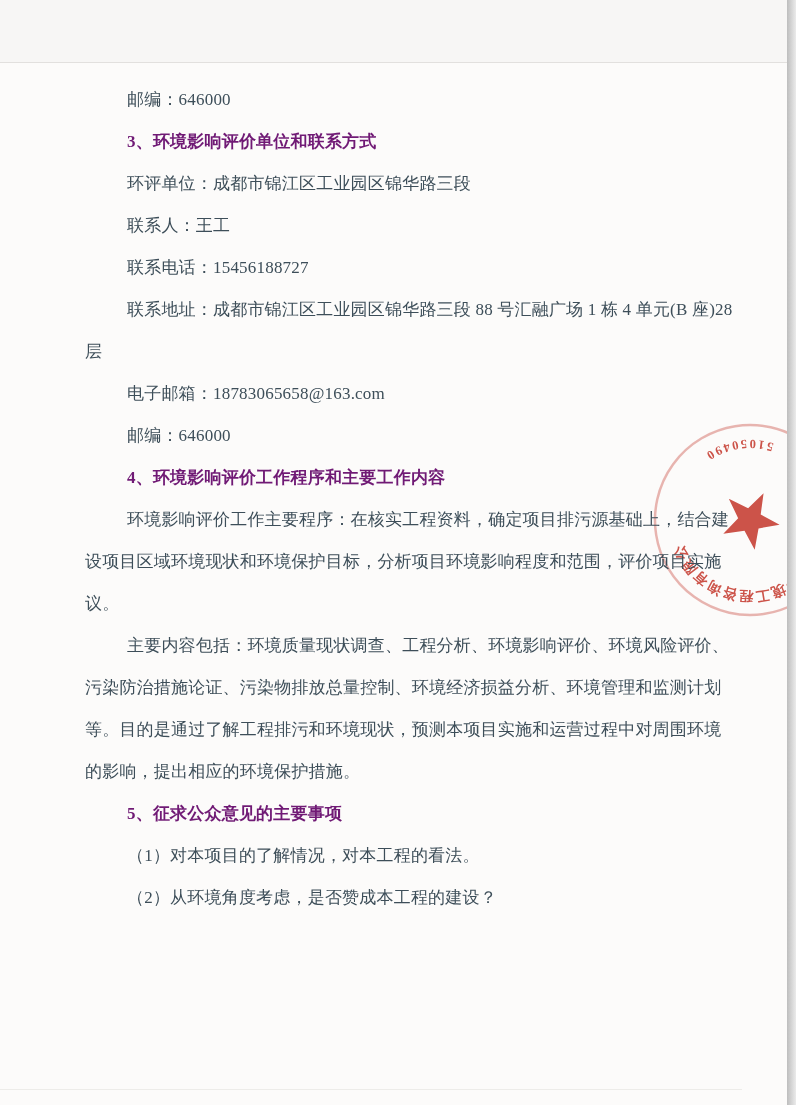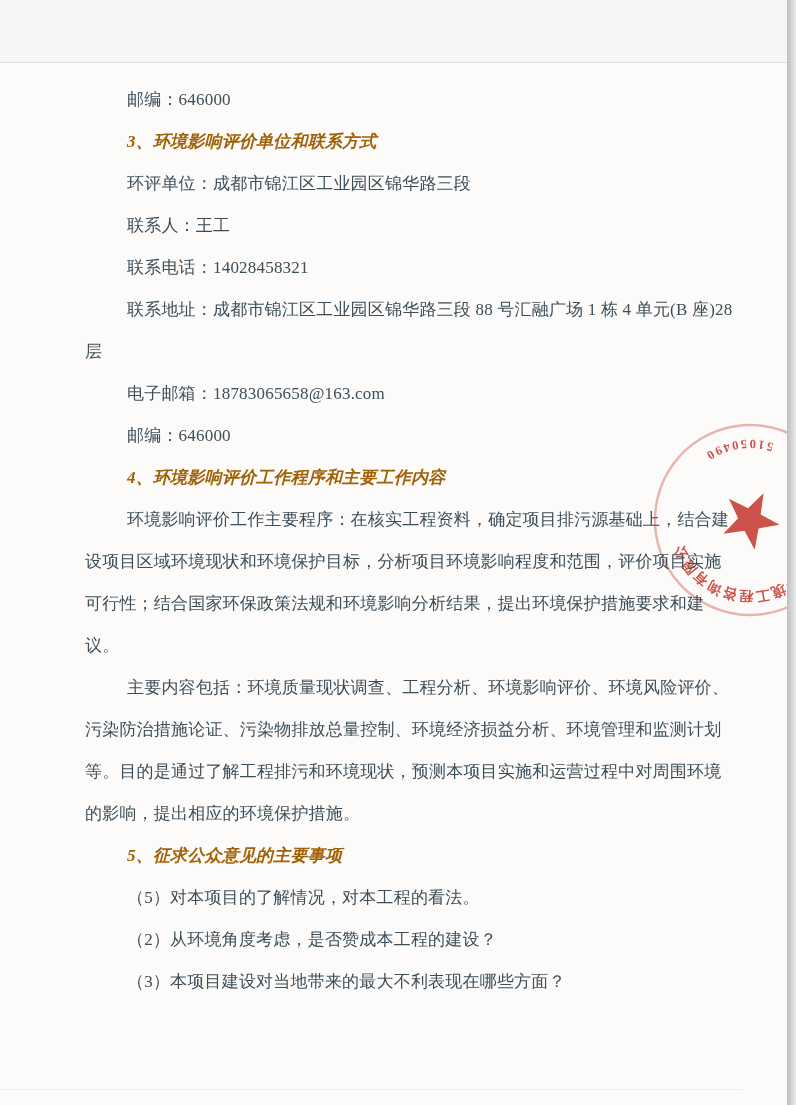--- a/index.html
+++ b/index.html
@@ -17,21 +17,21 @@
   .right-edge{position:absolute;left:787px;top:0;width:9px;height:1105px;
     background:linear-gradient(to right,#bdbdbd 0%,#d7d7d7 55%,#ebebeb 100%);z-index:4;}
   
   .doc{position:absolute;left:0;top:79px;width:637px;z-index:3;}
   .ln{
     height:42px;line-height:42px;white-space:nowrap;
     font-size:17px;letter-spacing:.2px;color:#3d4e59;
   }
   .ln.indent{padding-left:127px;}
   .ln.flush{padding-left:85px;}
-  .ln.bold{font-weight:bold;color:#a16207;font-style:italic;}
+  .ln.bold{font-weight:bold;color:#701a75;}
   
   .stamp{position:absolute;left:640px;top:410px;z-index:1;opacity:.92;}
   .stamp text{font-family:"Liberation Serif","DejaVu Serif",serif;font-weight:bold;}
 </style>
 </head>
 <body>
 
 <div class="page">
 
   <div class="top-strip"></div>
@@ -50,34 +50,32 @@
         <textPath href="#seal-bottom-arc" startOffset="50%" text-anchor="middle">51050490</textPath>
       </text>
     </g>
   </svg>
 
   <div class="doc" id="doc">
       <div class="ln indent">邮编：646000</div>
       <div class="ln indent bold">3、环境影响评价单位和联系方式</div>
       <div class="ln indent">环评单位：成都市锦江区工业园区锦华路三段</div>
       <div class="ln indent">联系人：王工</div>
-      <div class="ln indent">联系电话：14028458321</div>
+      <div class="ln indent">联系电话：15456188727</div>
       <div class="ln indent">联系地址：成都市锦江区工业园区锦华路三段 88 号汇融广场 1 栋 4 单元(B 座)28</div>
       <div class="ln flush">层</div>
       <div class="ln indent">电子邮箱：18783065658@163.com</div>
       <div class="ln indent">邮编：646000</div>
       <div class="ln indent bold">4、环境影响评价工作程序和主要工作内容</div>
       <div class="ln indent">环境影响评价工作主要程序：在核实工程资料，确定项目排污源基础上，结合建</div>
       <div class="ln flush">设项目区域环境现状和环境保护目标，分析项目环境影响程度和范围，评价项目实施</div>
-      <div class="ln flush">可行性；结合国家环保政策法规和环境影响分析结果，提出环境保护措施要求和建</div>
       <div class="ln flush">议。</div>
       <div class="ln indent">主要内容包括：环境质量现状调查、工程分析、环境影响评价、环境风险评价、</div>
       <div class="ln flush">污染防治措施论证、污染物排放总量控制、环境经济损益分析、环境管理和监测计划</div>
       <div class="ln flush">等。目的是通过了解工程排污和环境现状，预测本项目实施和运营过程中对周围环境</div>
       <div class="ln flush">的影响，提出相应的环境保护措施。</div>
       <div class="ln indent bold">5、征求公众意见的主要事项</div>
-      <div class="ln indent">（5）对本项目的了解情况，对本工程的看法。</div>
+      <div class="ln indent">（1）对本项目的了解情况，对本工程的看法。</div>
       <div class="ln indent">（2）从环境角度考虑，是否赞成本工程的建设？</div>
-      <div class="ln indent">（3）本项目建设对当地带来的最大不利表现在哪些方面？</div>
     </div>
 
   <div class="right-edge"></div>
 </div>
 
 </body></html>

